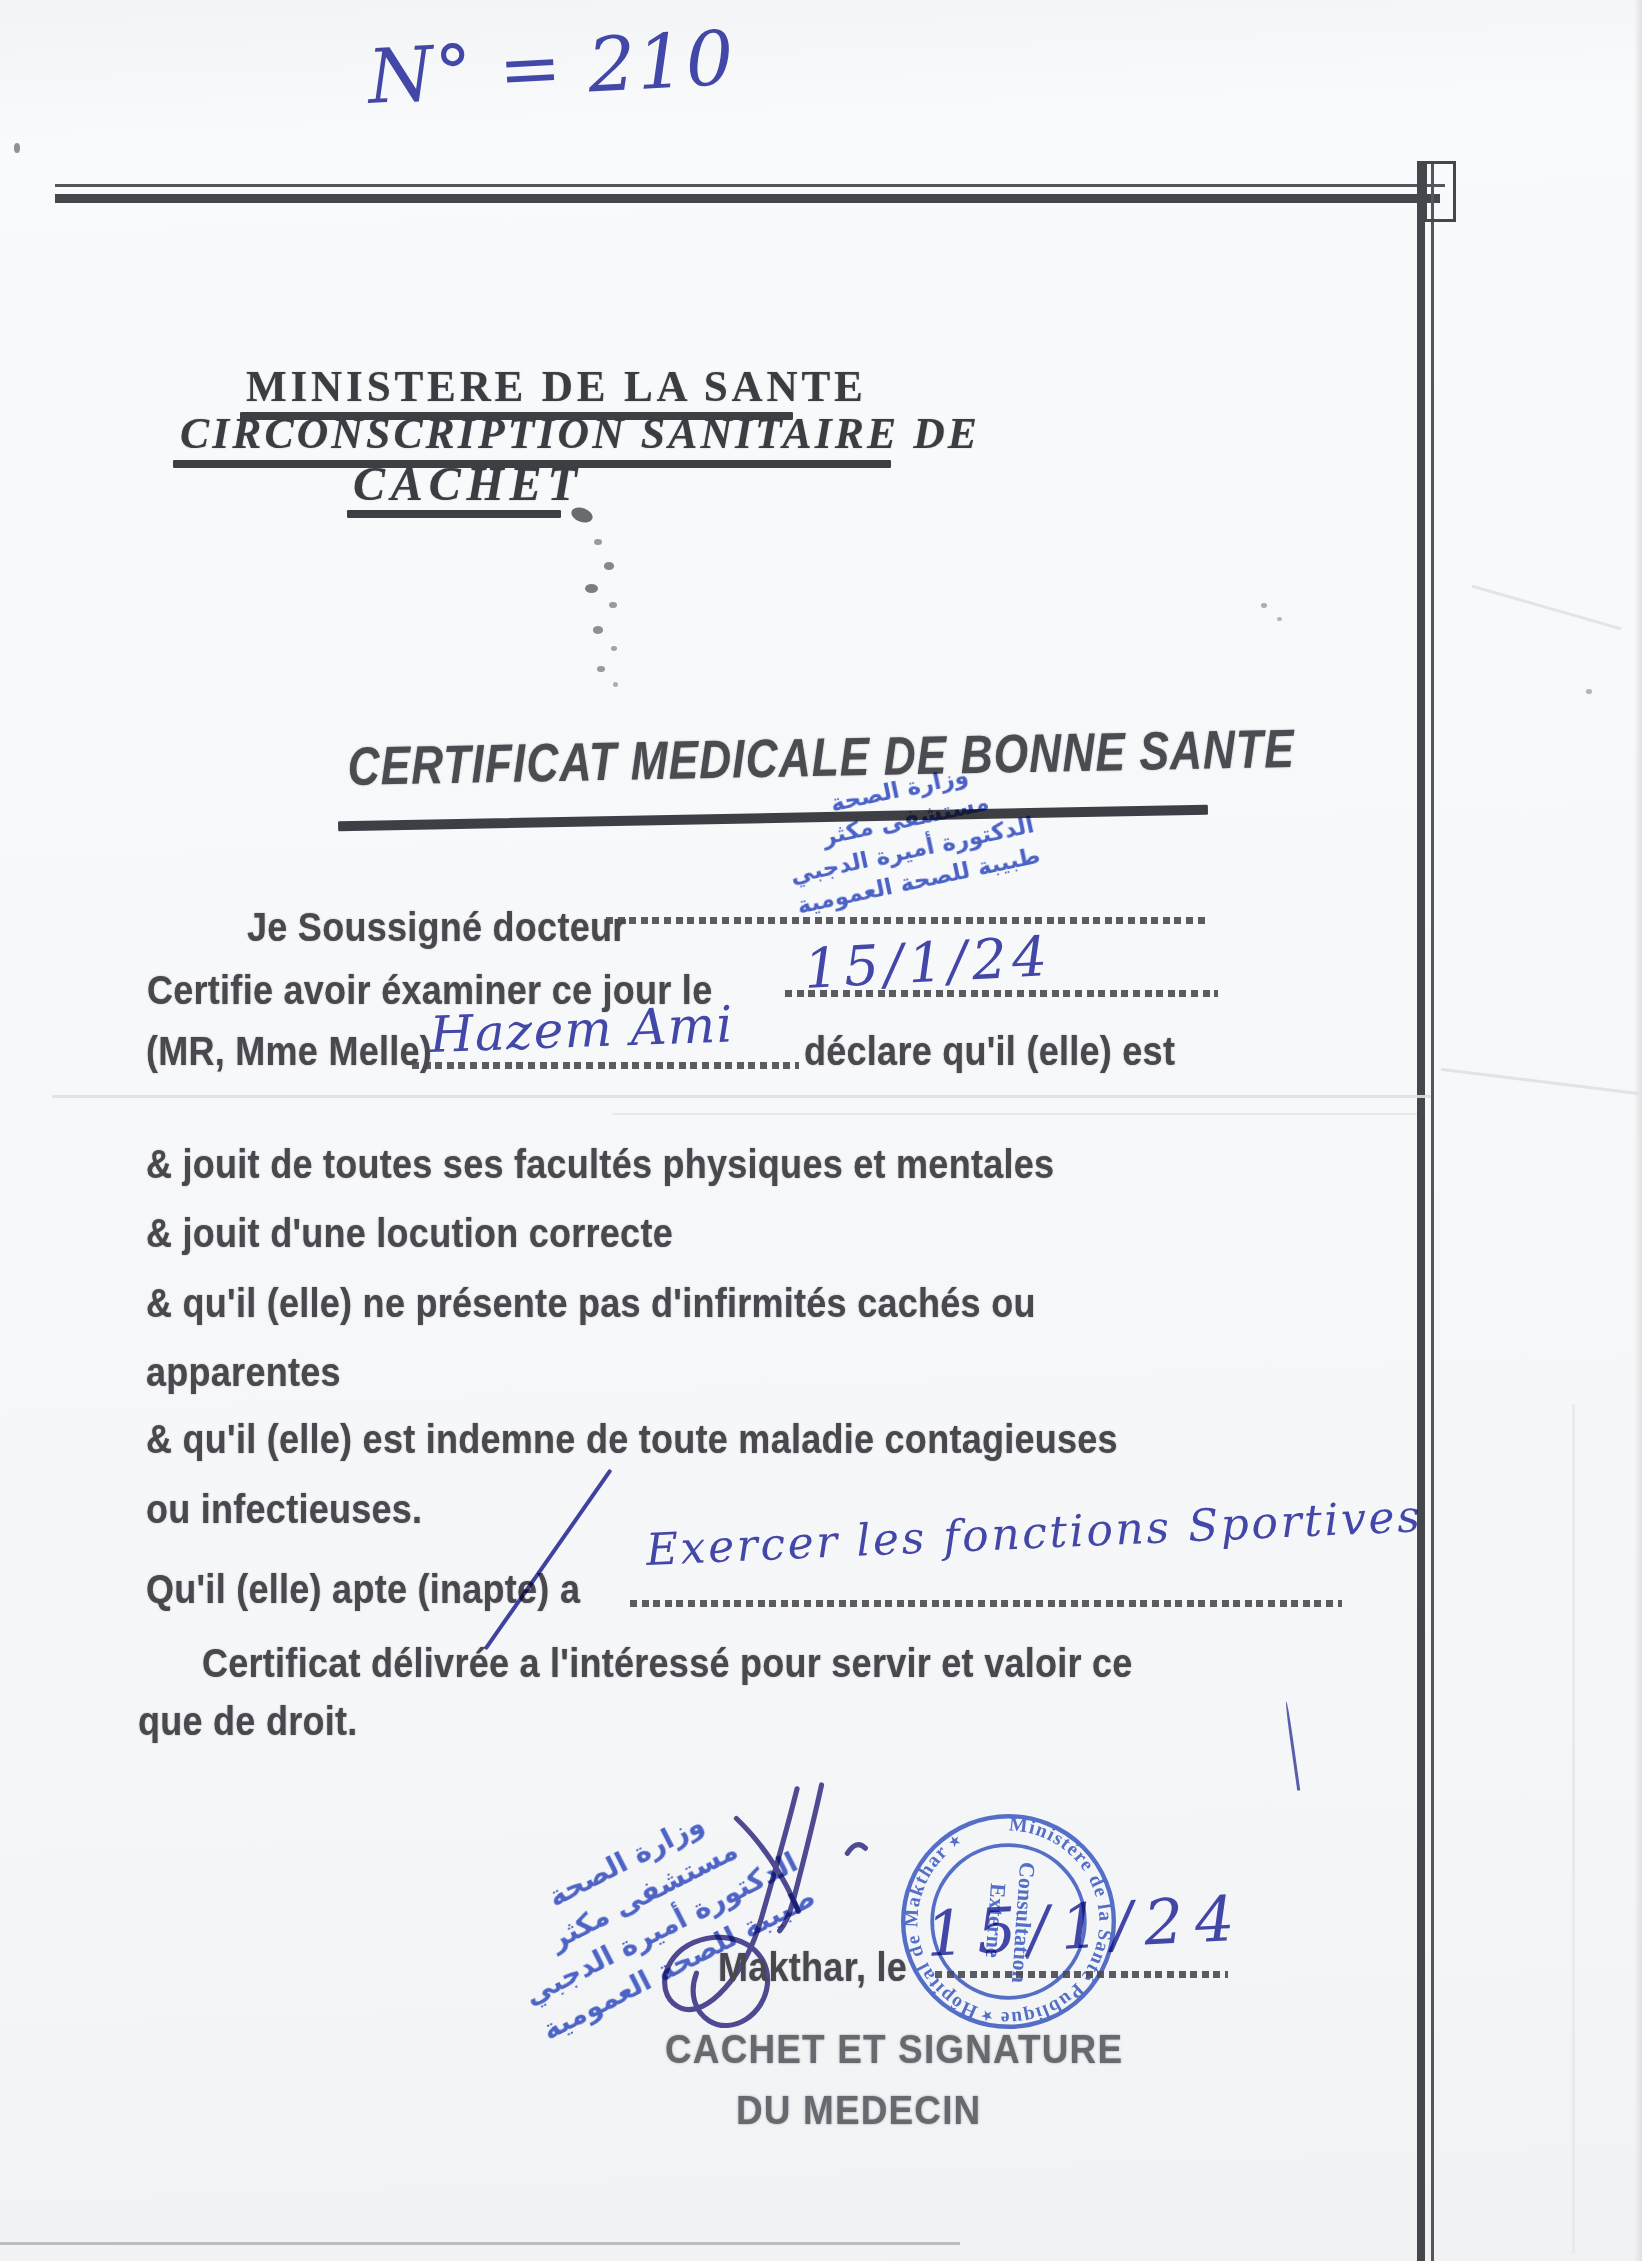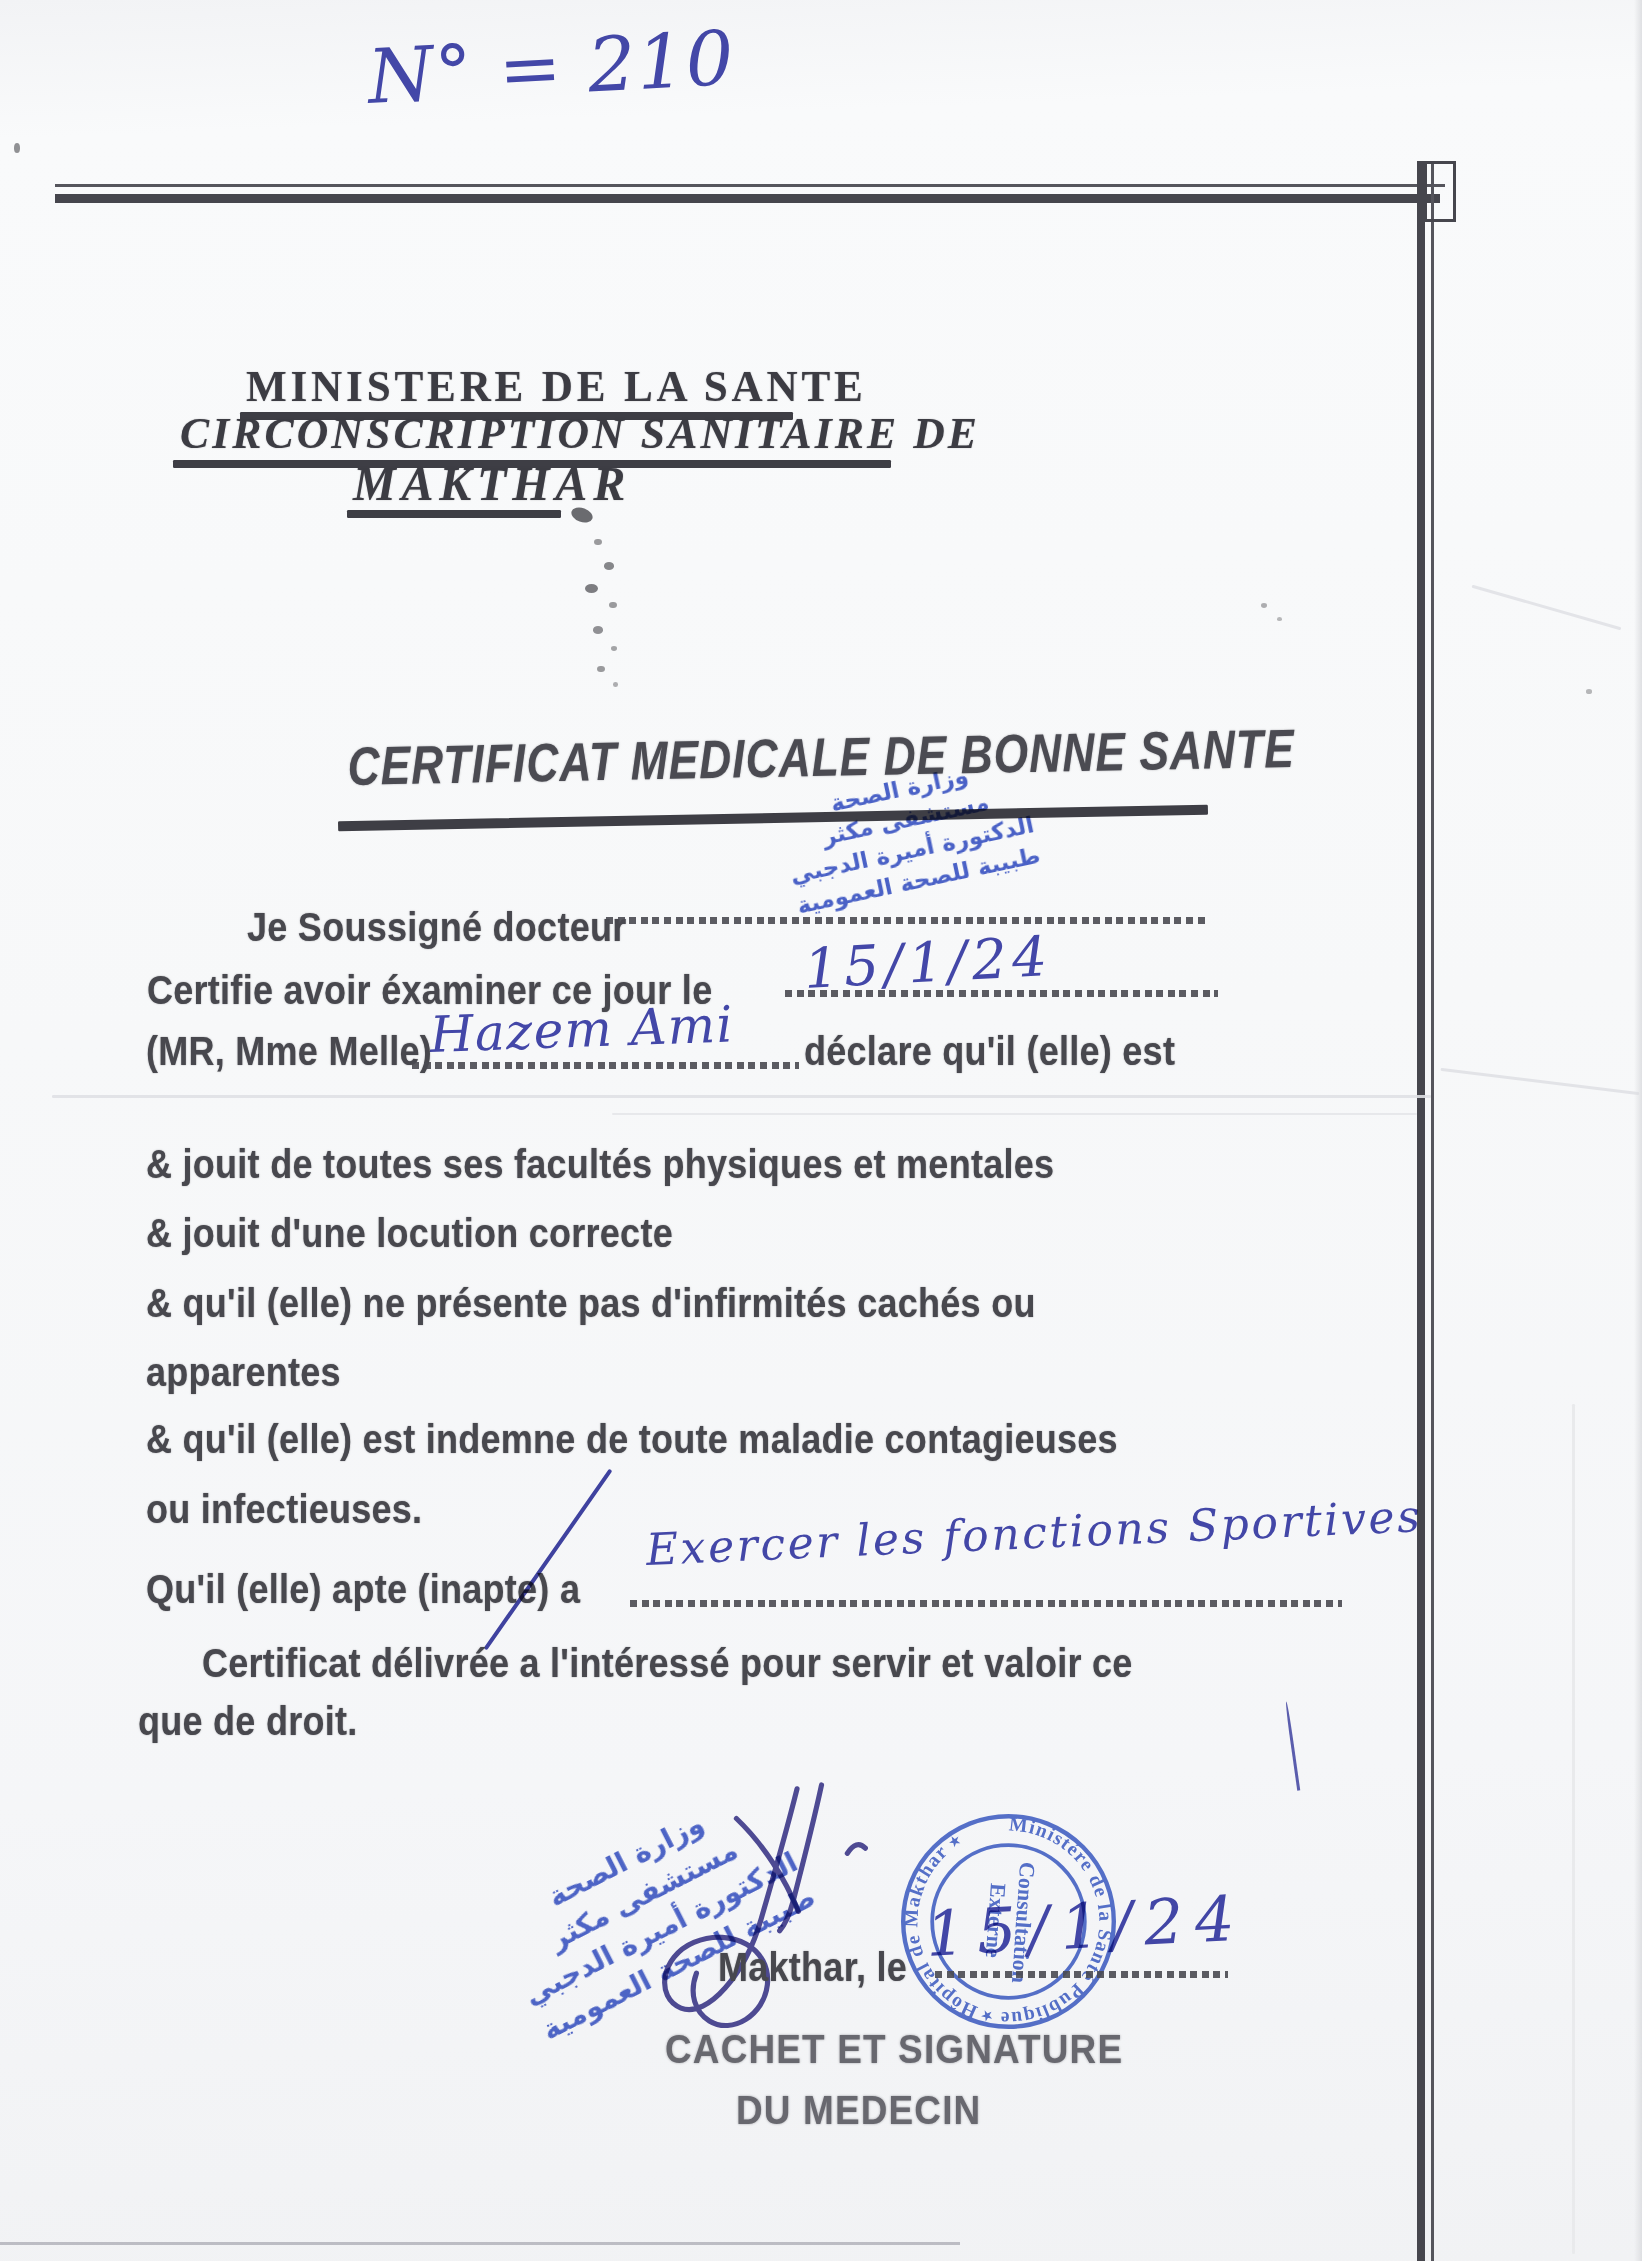--- a/index.html
+++ b/index.html
@@ -69,21 +69,21 @@
   <div class="abs frameline" style="left:1417px;top:161px;width:8.4px;height:2100px;"></div>
   <div class="abs framethin" style="left:1431px;top:161px;width:3.2px;height:2100px;"></div>
   <div class="abs" style="left:1424px;top:161px;width:26px;height:55px;border:3.9px solid #46464d;"></div>
 
   <div class="abs hand ink" style="left:368px;top:40px;font-size:75px;letter-spacing:1.3px;transform:rotate(-3deg);">N° = 210</div>
 
   <div class="abs hdr" style="left:246px;top:365px;font-size:44px;letter-spacing:3.9px;transform:scaleX(.98);">MINISTERE DE LA SANTE</div>
   <div class="abs rule" style="left:240px;top:412px;width:553px;height:7.7px;"></div>
   <div class="abs hdr it" style="left:180px;top:411px;font-size:45px;letter-spacing:3.2px;transform:scaleX(.97);">CIRCONSCRIPTION SANITAIRE DE</div>
   <div class="abs rule" style="left:173px;top:460px;width:718px;height:8.4px;"></div>
-  <div class="abs hdr it" style="left:353px;top:460px;font-size:48px;letter-spacing:5.8px;">MAKTHAR</div>
+  <div class="abs hdr it" style="left:353px;top:460px;font-size:48px;letter-spacing:5.8px;">CACHET</div>
   <div class="abs rule" style="left:347px;top:510px;width:214px;height:7.7px;"></div>
 
   <div class="abs speck" style="left:571px;top:508px;width:22px;height:14px;opacity:.75;transform:rotate(20deg);"></div>
   <div class="abs speck" style="left:594px;top:539px;width:7.7px;height:6.4px;opacity:.5;"></div>
   <div class="abs speck" style="left:604px;top:562px;width:10.3px;height:7.7px;opacity:.6;"></div>
   <div class="abs speck" style="left:585px;top:584px;width:13px;height:9px;opacity:.65;"></div>
   <div class="abs speck" style="left:609px;top:602px;width:7.7px;height:6.4px;opacity:.5;"></div>
   <div class="abs speck" style="left:593px;top:626px;width:10.3px;height:7.7px;opacity:.55;"></div>
   <div class="abs speck" style="left:611px;top:646px;width:6.4px;height:5.2px;opacity:.45;"></div>
   <div class="abs speck" style="left:597px;top:666px;width:7.7px;height:6.4px;opacity:.5;"></div>

